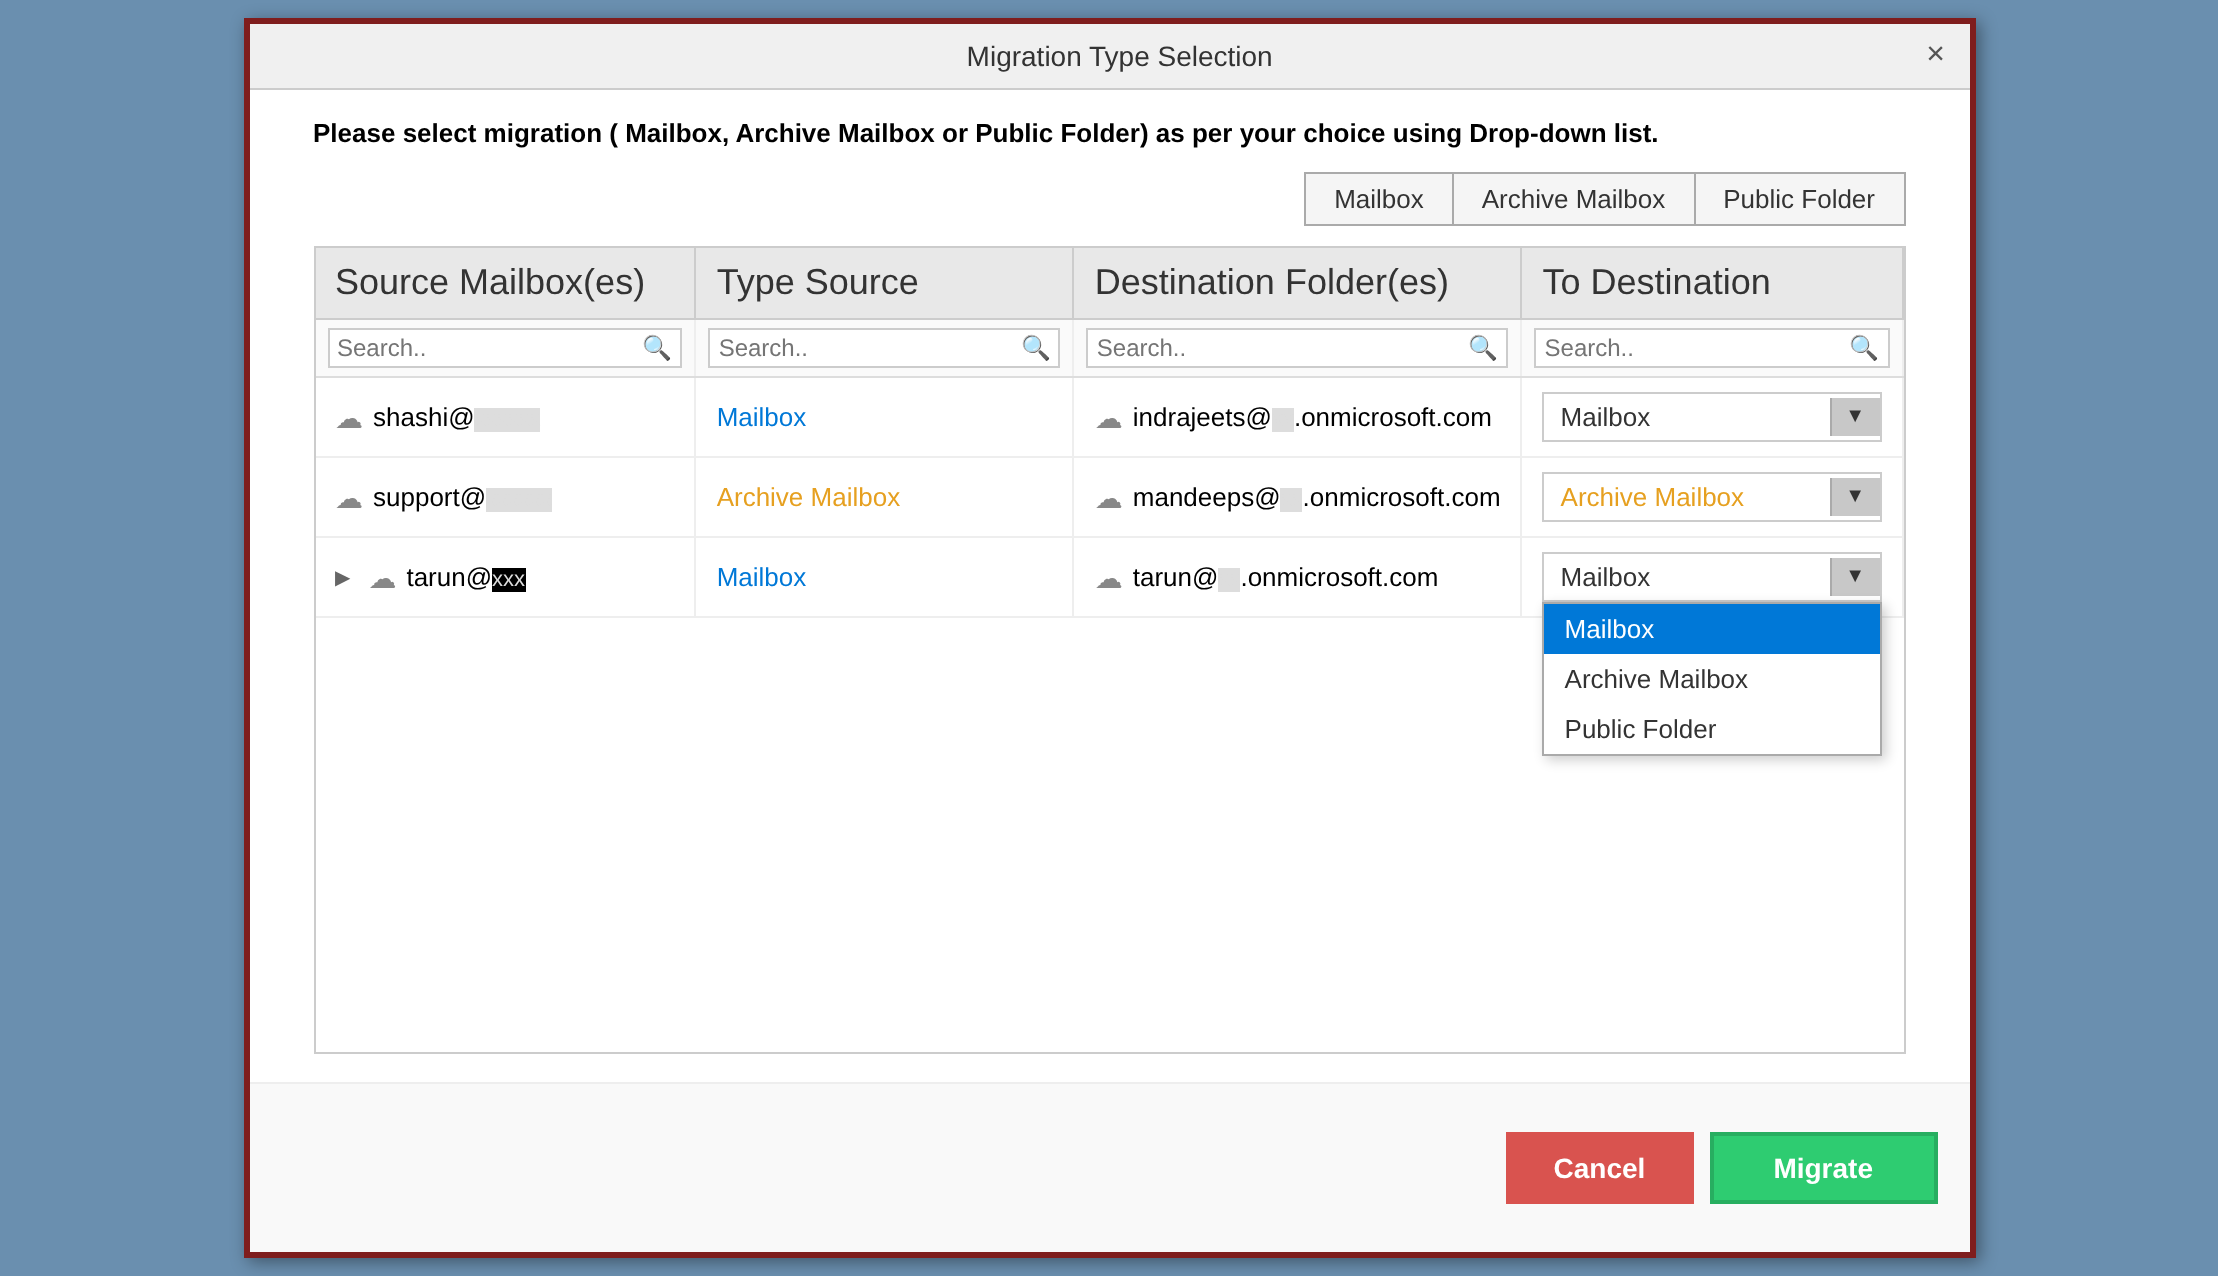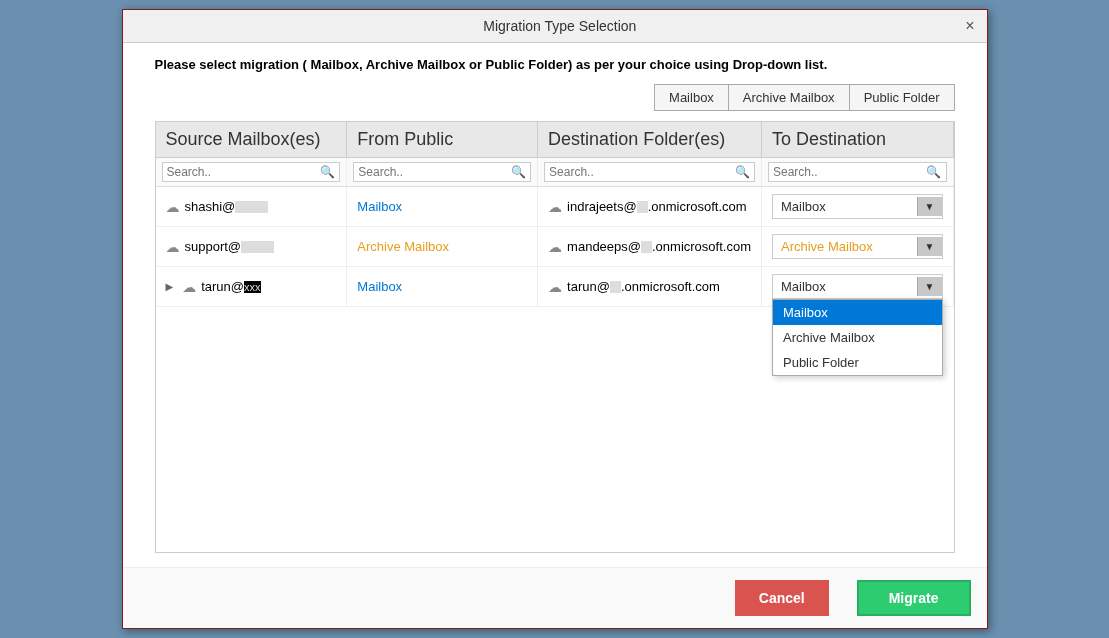--- a/index.html
+++ b/index.html
@@ -8,21 +8,21 @@
       display: flex;
       align-items: center;
       justify-content: center;
       width: 1109px;
       height: 638px;
       font-family: Arial, sans-serif;
       font-size: 13px;
     }
     .dialog {
       background: #fff;
-      border: 1px solid #7f1d1d;
+      border: 3px solid #7f1d1d;
       width: 866px;
       min-height: 620px;
       box-shadow: 2px 2px 8px rgba(0,0,0,0.4);
       display: flex;
       flex-direction: column;
     }
     .dialog-titlebar {
       background: #f0f0f0;
       border-bottom: 1px solid #ccc;
       padding: 8px 12px;
@@ -190,24 +190,24 @@
       padding: 5px 10px;
       cursor: pointer;
       font-size: 13px;
       color: #333;
     }
     .dropdown-option.selected {
       background: #0078d7;
       color: #fff;
     }
     .dialog-footer {
-      padding: 12px 16px;
+      padding: 24px 16px;
       display: flex;
       justify-content: flex-end;
-      gap: 28px;
+      gap: 8px;
       border-top: 1px solid #eee;
       background: #f9f9f9;
     }
     .cancel-btn {
       background: #d9534f;
       color: #fff;
       border: none;
       padding: 8px 24px;
       font-size: 14px;
       cursor: pointer;
@@ -244,21 +244,21 @@
       <button class="type-btn">Mailbox</button>
       <button class="type-btn">Archive Mailbox</button>
       <button class="type-btn">Public Folder</button>
     </div>
 
     <div class="table-container">
       <table>
         <thead>
           <tr>
             <th>Source Mailbox(es)</th>
-            <th>From Public</th>
+            <th>Type Source</th>
             <th>Destination Folder(es)</th>
             <th>To Destination</th>
           </tr>
         </thead>
         <tbody>
 
           <tr class="search-row">
             <td>
               <div class="search-input-wrap">
                 <input type="text" placeholder="Search.." style="">

